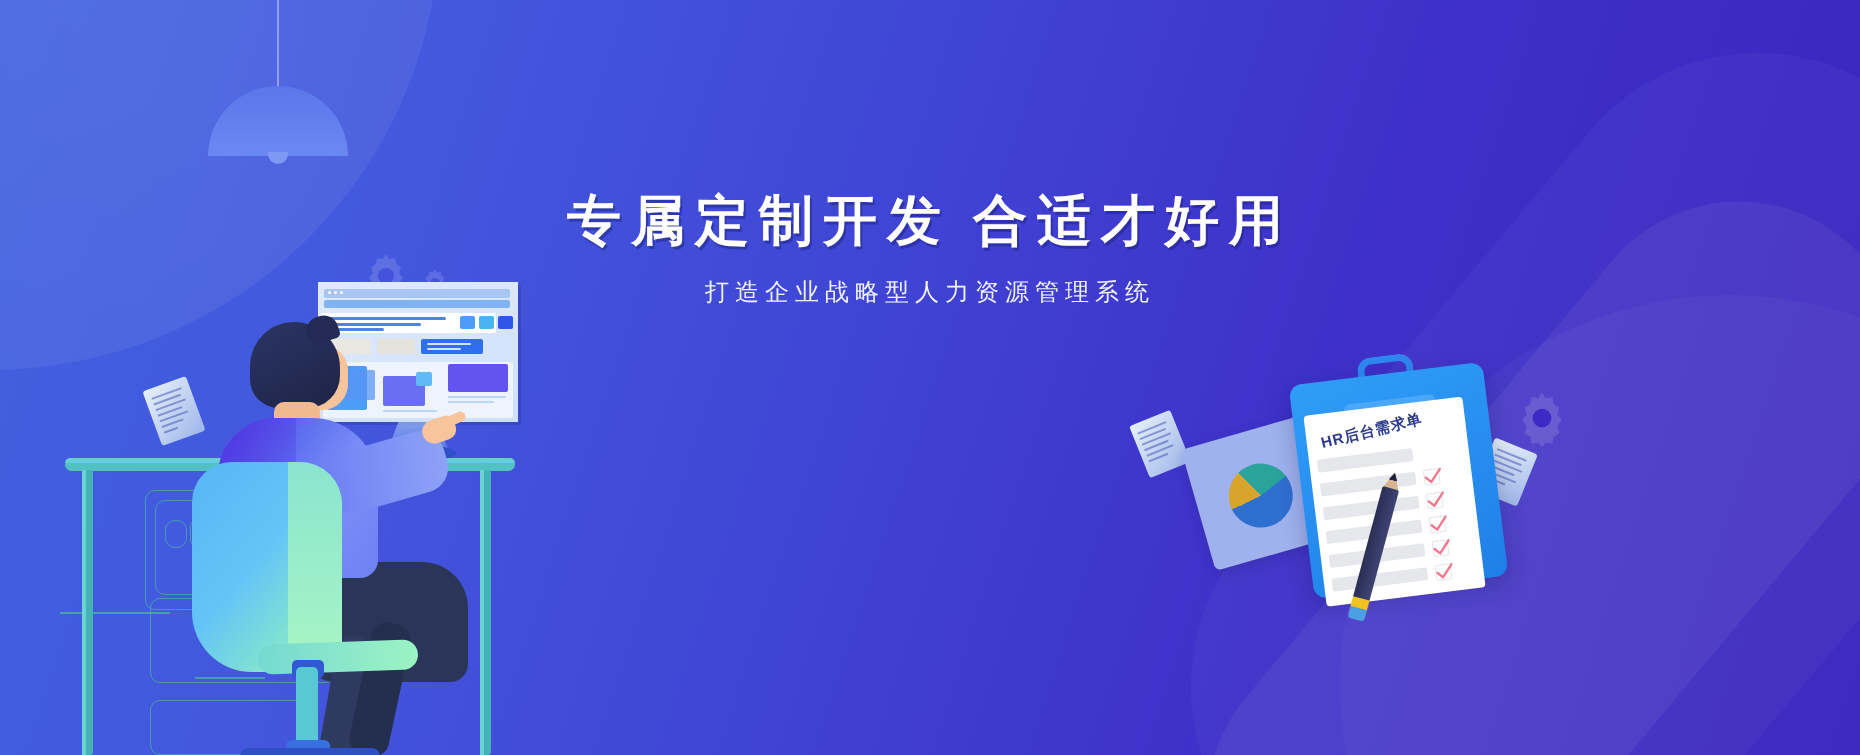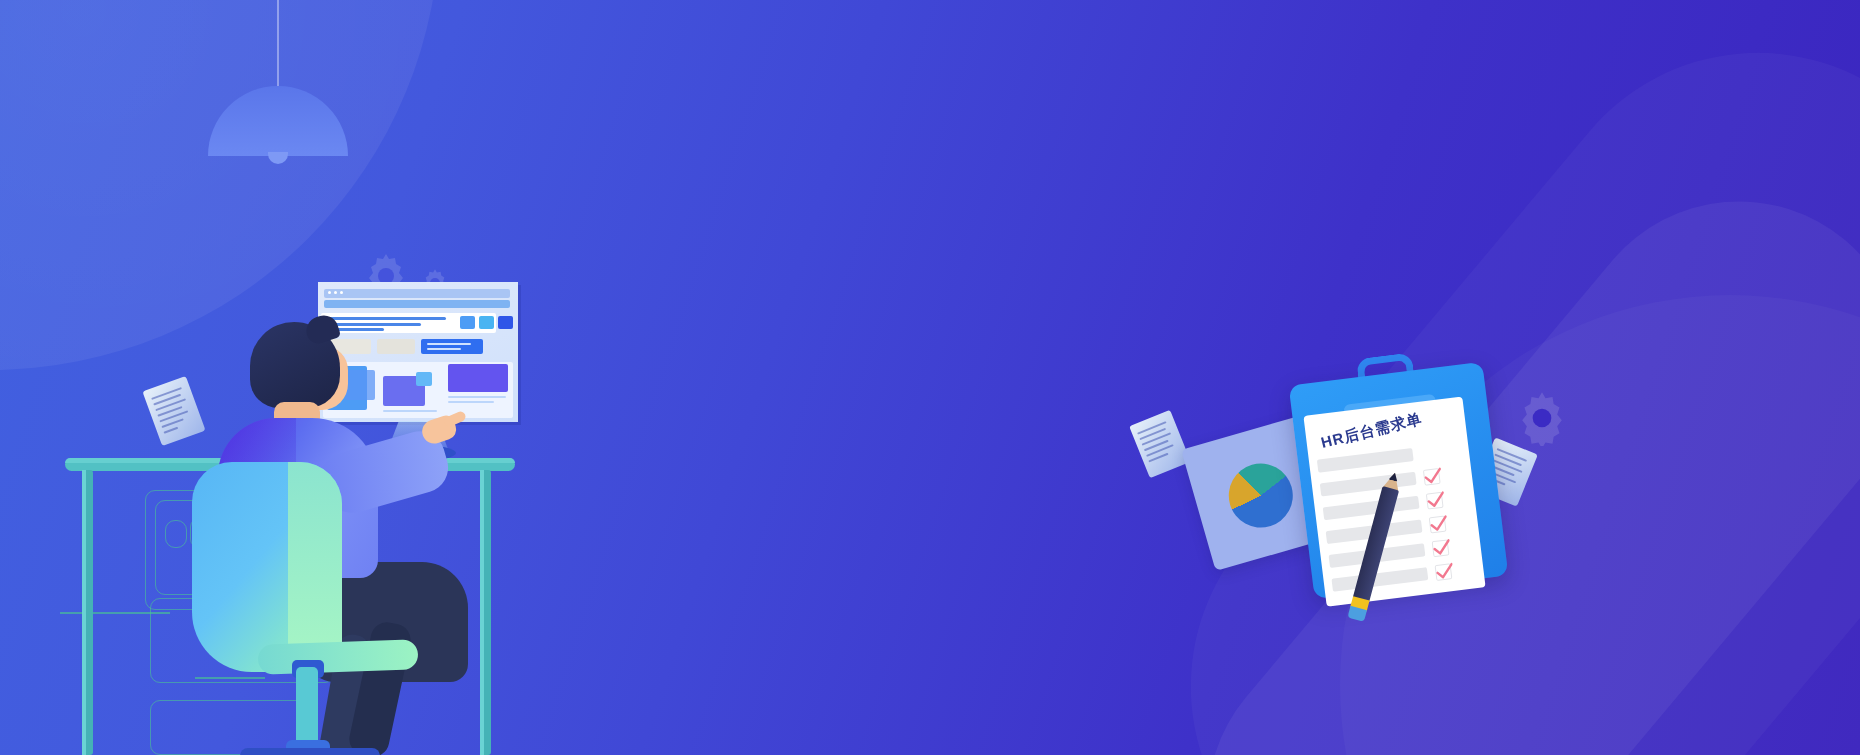--- a/index.html
+++ b/index.html
@@ -467,15 +467,17 @@
             <div class="pc-lead"></div>
           <div class="pc-body"></div>
             <div class="pc-band"></div>
             <div class="pc-eraser"></div>
         </div>
       </div>
     </div>
   </div>
 
   <div class="copy">
+    <h1 class="headline"><span>专属定制开发</span><span class="gap"></span><span>合适才好用</span></h1>
+    <p class="subhead">打造企业战略型人力资源管理系统</p>
   </div>
 
 </div>
 
 </body></html>

